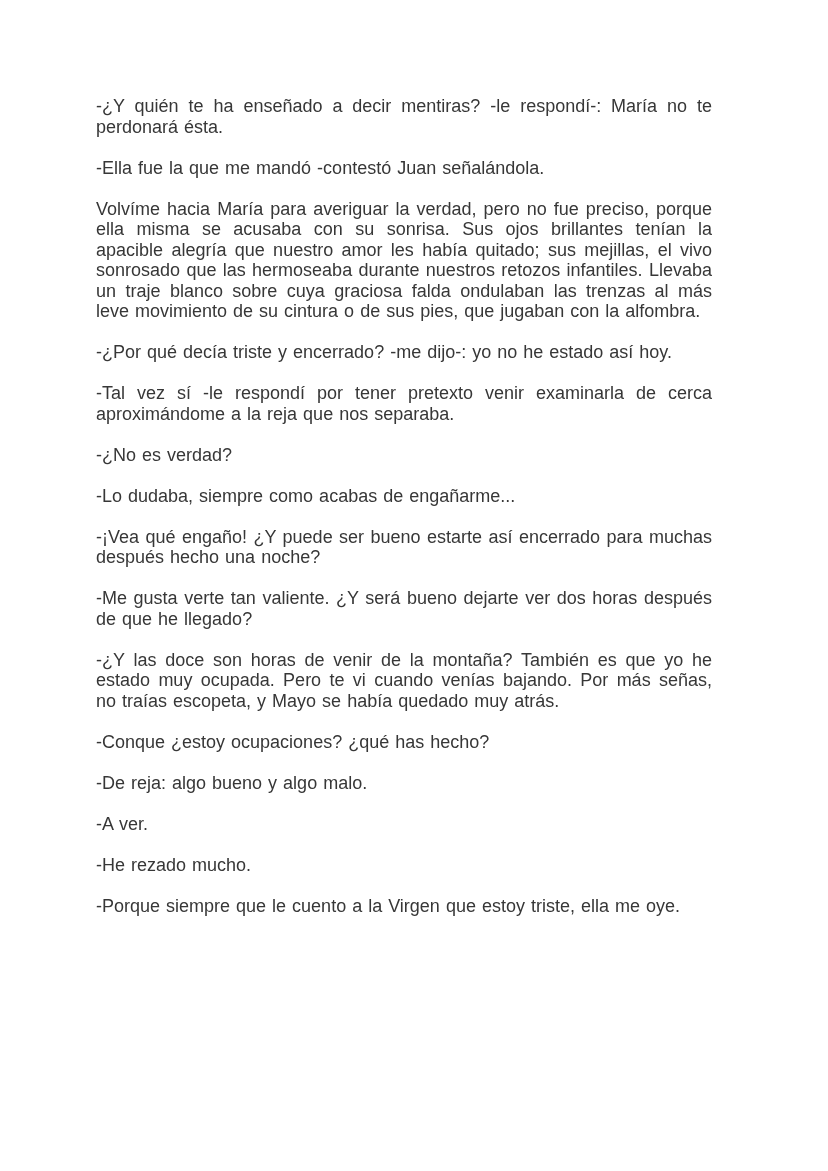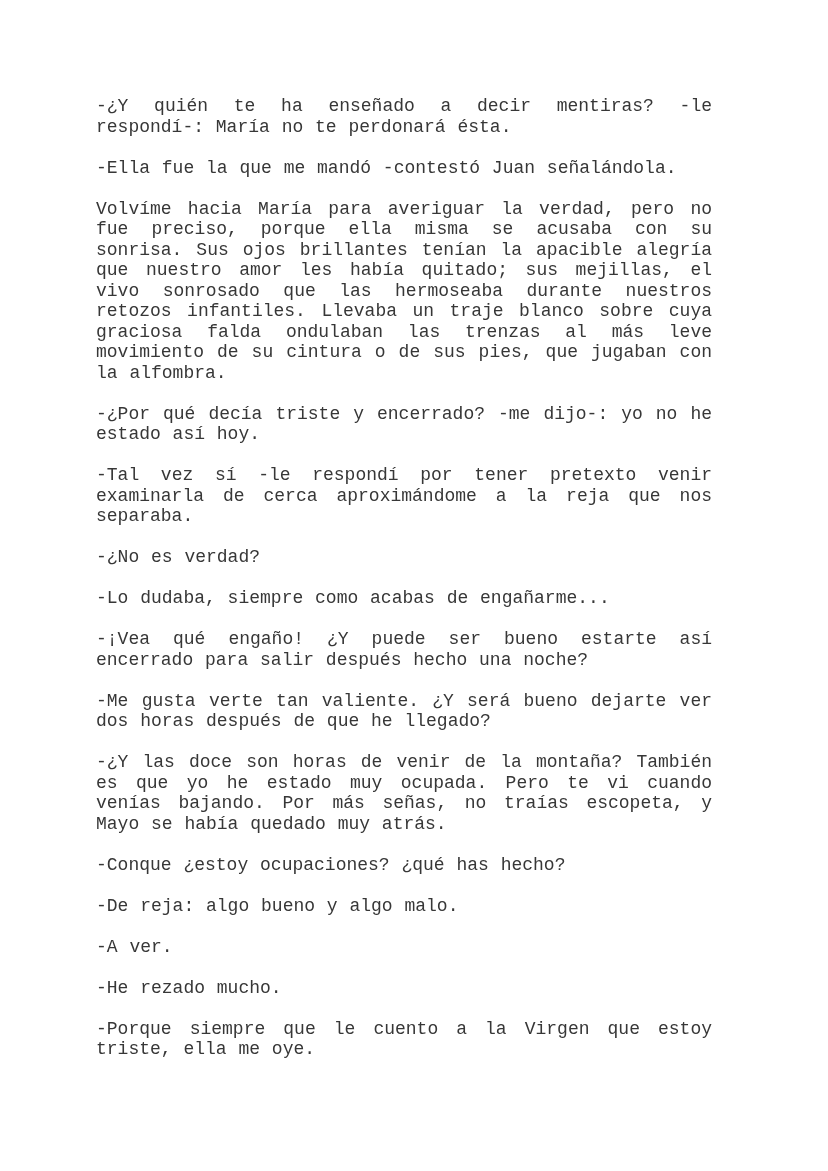--- a/index.html
+++ b/index.html
@@ -14,21 +14,21 @@
   }
   .page {
     box-sizing: border-box;
     width: 828px;
     min-height: 1171px;
     padding: 96px 116px 40px 96px;
     background: #ffffff;
   }
   .page p {
     margin: 0 0 20.5px 0;
-    font-family: Liberation Mono, monospace;
+    font-family: Liberation Sans, sans-serif;
     font-size: 18px;
     line-height: 20.5px;
     color: #373737;
     text-align: justify;
     word-spacing: 1px;
   }
   .page p:last-child {
     margin-bottom: 13px;
   }
 </style>
@@ -36,21 +36,21 @@
 <body>
 
 <div class="page">
   <p>-¿Y quién te ha enseñado a decir mentiras? -le respondí-: María no te perdonará ésta.</p>
   <p>-Ella fue la que me mandó -contestó Juan señalándola.</p>
   <p>Volvíme hacia María para averiguar la verdad, pero no fue preciso, porque ella misma se acusaba con su sonrisa. Sus ojos brillantes tenían la apacible alegría que nuestro amor les había quitado; sus mejillas, el vivo sonrosado que las hermoseaba durante nuestros retozos infantiles. Llevaba un traje blanco sobre cuya graciosa falda ondulaban las trenzas al más leve movimiento de su cintura o de sus pies, que jugaban con la alfombra.</p>
   <p>-¿Por qué decía triste y encerrado? -me dijo-: yo no he estado así hoy.</p>
   <p>-Tal vez sí -le respondí por tener pretexto venir examinarla de cerca aproximándome a la reja que nos separaba.</p>
   <p>-¿No es verdad?</p>
   <p>-Lo dudaba, siempre como acabas de engañarme...</p>
-  <p>-¡Vea qué engaño! ¿Y puede ser bueno estarte así encerrado para salir después hecho una noche?</p>
+  <p>-¡Vea qué engaño! ¿Y puede ser bueno estarte así encerrado para muchas después hecho una noche?</p>
   <p>-Me gusta verte tan valiente. ¿Y será bueno dejarte ver dos horas después de que he llegado?</p>
   <p>-¿Y las doce son horas de venir de la montaña? También es que yo he estado muy ocupada. Pero te vi cuando venías bajando. Por más señas, no traías escopeta, y Mayo se había quedado muy atrás.</p>
   <p>-Conque ¿estoy ocupaciones? ¿qué has hecho?</p>
   <p>-De reja: algo bueno y algo malo.</p>
   <p>-A ver.</p>
   <p>-He rezado mucho.</p>
   <p>-Porque siempre que le cuento a la Virgen que estoy triste, ella me oye.</p>
 </div>
 
 </body></html>

